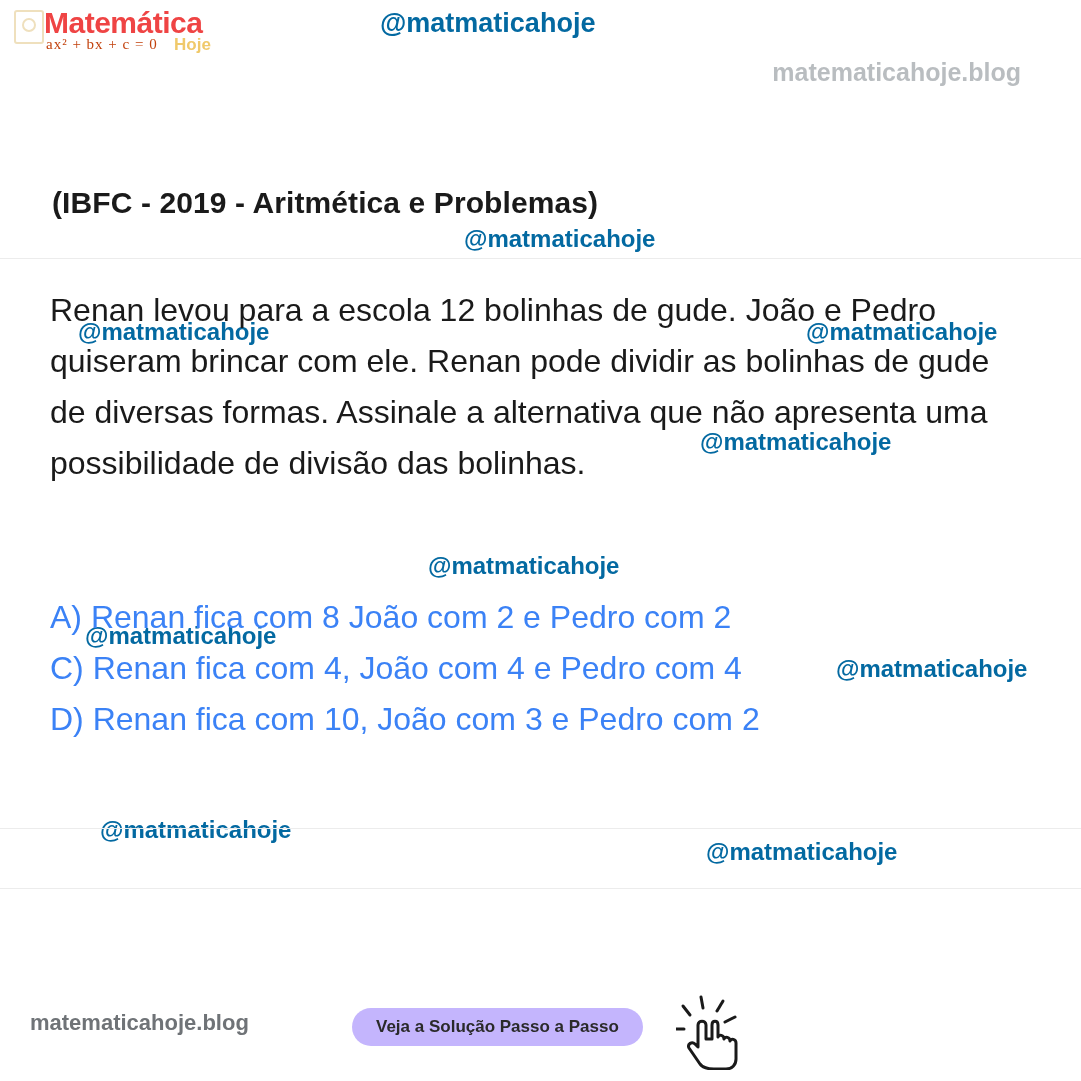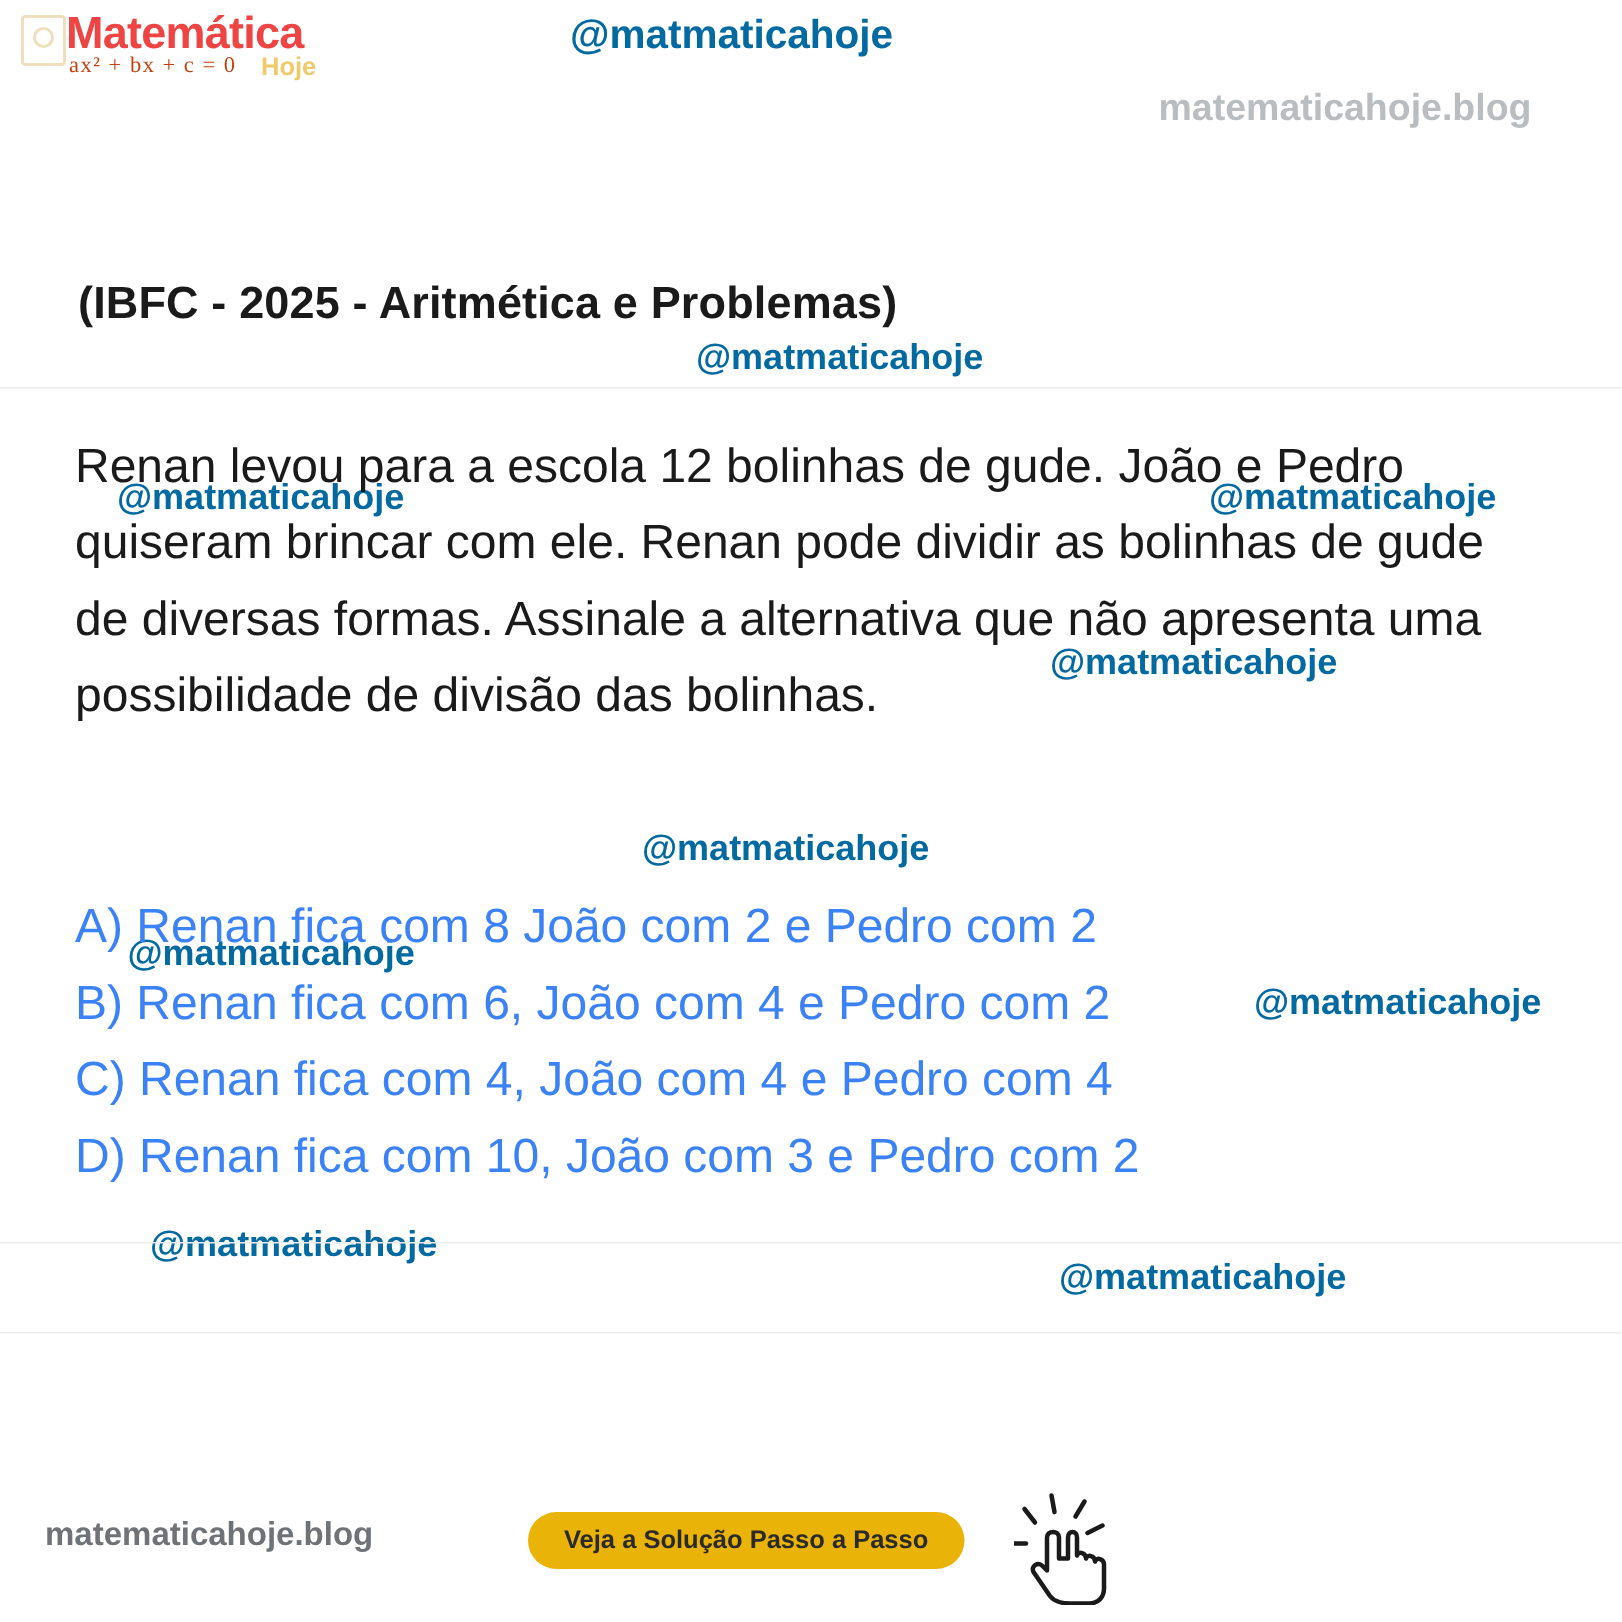--- a/index.html
+++ b/index.html
@@ -150,21 +150,21 @@
     font-weight: bold;
     color: #6f7377;
   }
 
   .cta {
     position: absolute;
     left: 352px;
     top: 1008px;
     height: 38px;
     padding: 0 24px;
-    background: #eab308;
+    background: #c4b5fd;
     border-radius: 19px;
     display: flex;
     align-items: center;
     font-size: 17px;
     font-weight: bold;
     color: #2a2a2a;
     cursor: pointer;
     box-sizing: border-box;
   }
 
@@ -202,27 +202,26 @@
 
   <div class="logo">
     <div class="logo-mark"></div>
     <div class="logo-main">Matemática</div>
     <div class="logo-sub">ax² + bx + c = 0</div>
     <div class="logo-hoje">Hoje</div>
   </div>
 
   <div class="site-top">matematicahoje.blog</div>
 
-  <div class="qtitle">(IBFC - 2025 - Aritmética e Problemas)</div>
+  <div class="qtitle">(IBFC - 2019 - Aritmética e Problemas)</div>
 
   <div class="qbody">Renan levou para a escola 12 bolinhas de gude. João e Pedro quiseram brincar com ele. Renan pode dividir as bolinhas de gude de diversas formas. Assinale a alternativa que não apresenta uma possibilidade de divisão das bolinhas.</div>
 
   <div class="options">
     <div class="opt">A) Renan fica com 8 João com 2 e Pedro com 2</div>
-    <div class="opt">B) Renan fica com 6, João com 4 e Pedro com 2</div>
     <div class="opt">C) Renan fica com 4, João com 4 e Pedro com 4</div>
     <div class="opt">D) Renan fica com 10, João com 3 e Pedro com 2</div>
   </div>
 
   <div class="site-bottom">matematicahoje.blog</div>
 
   <div class="cta">
     <span>Veja a Solução Passo a Passo</span>
   </div>
 

